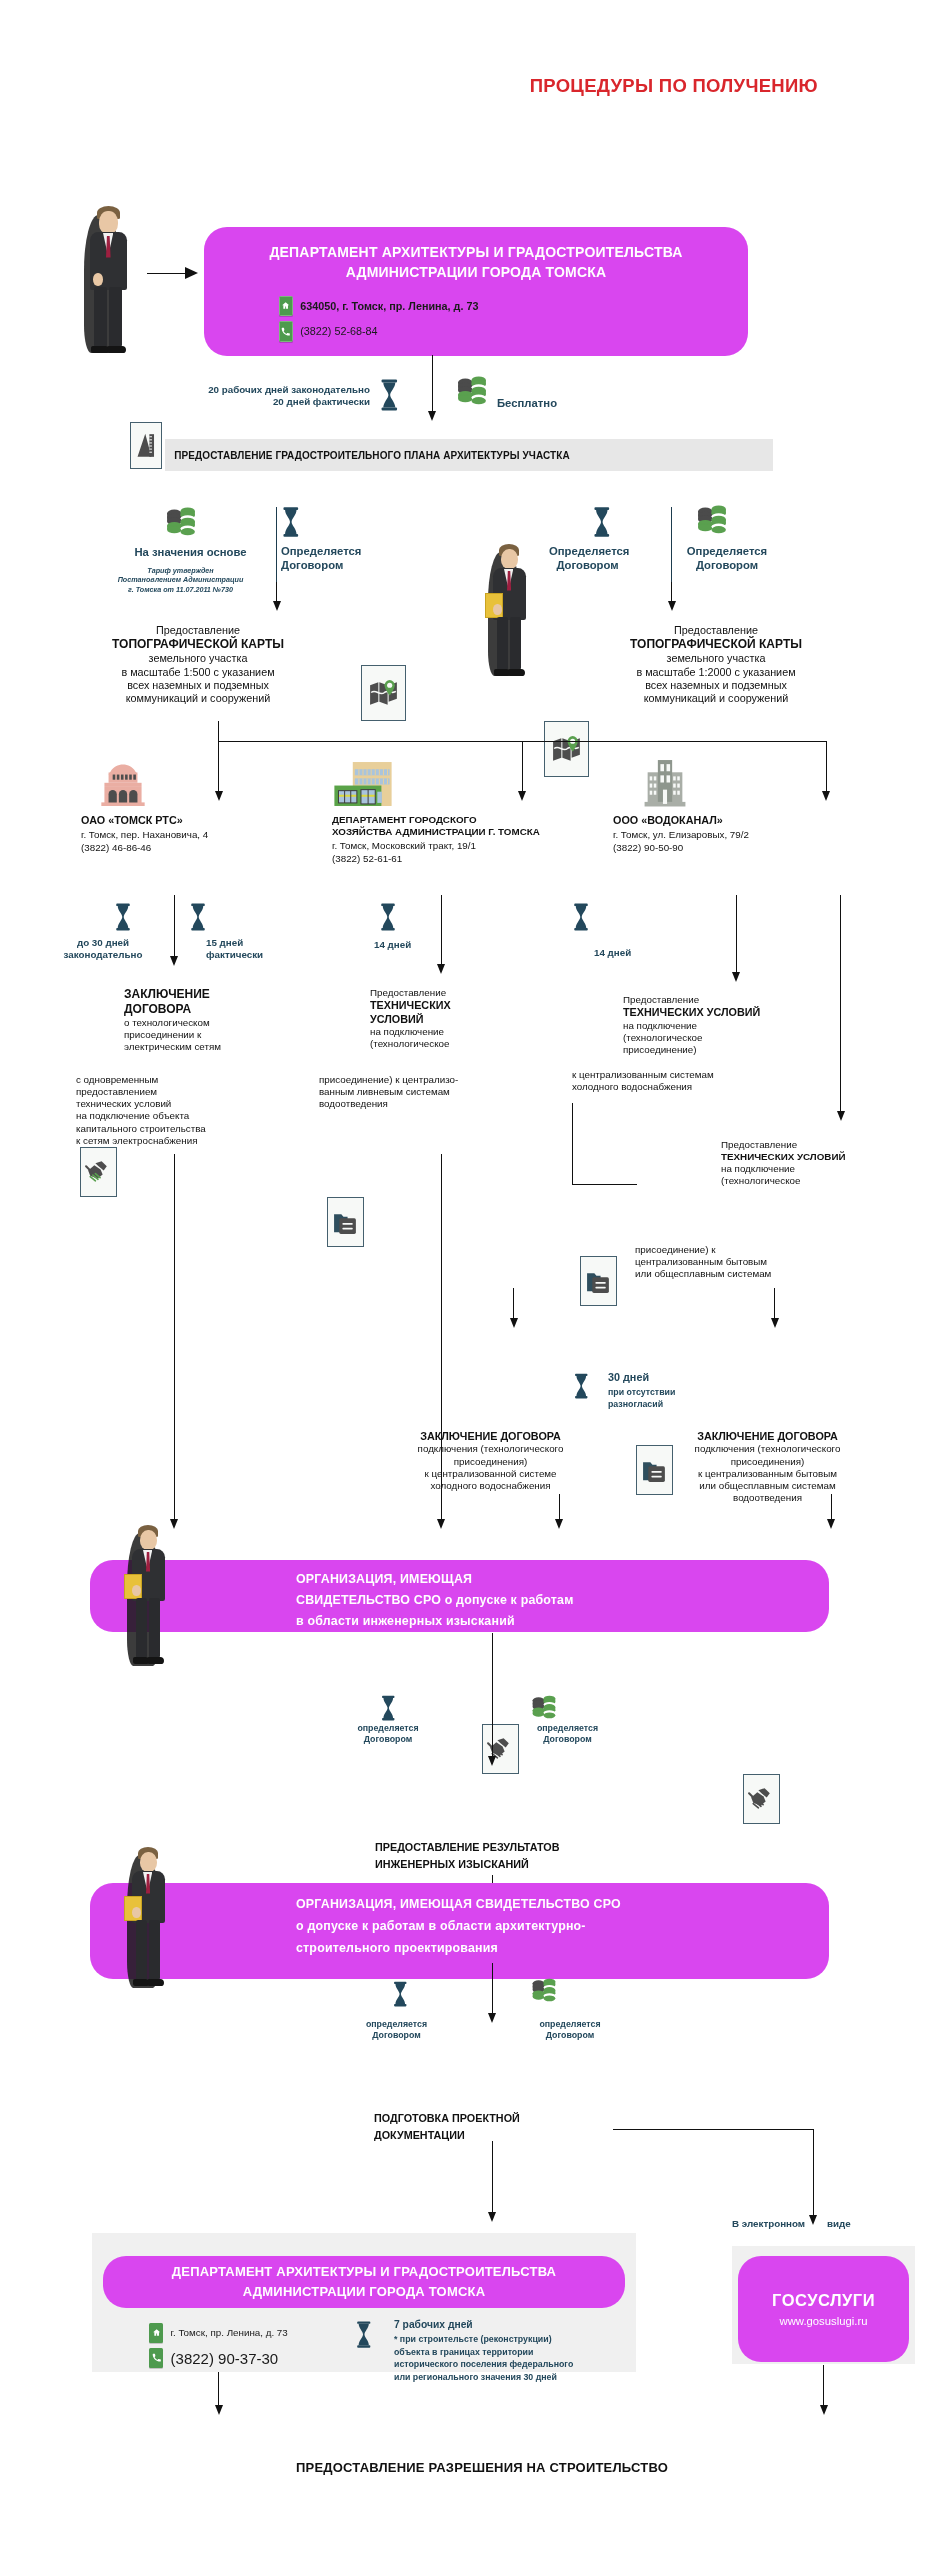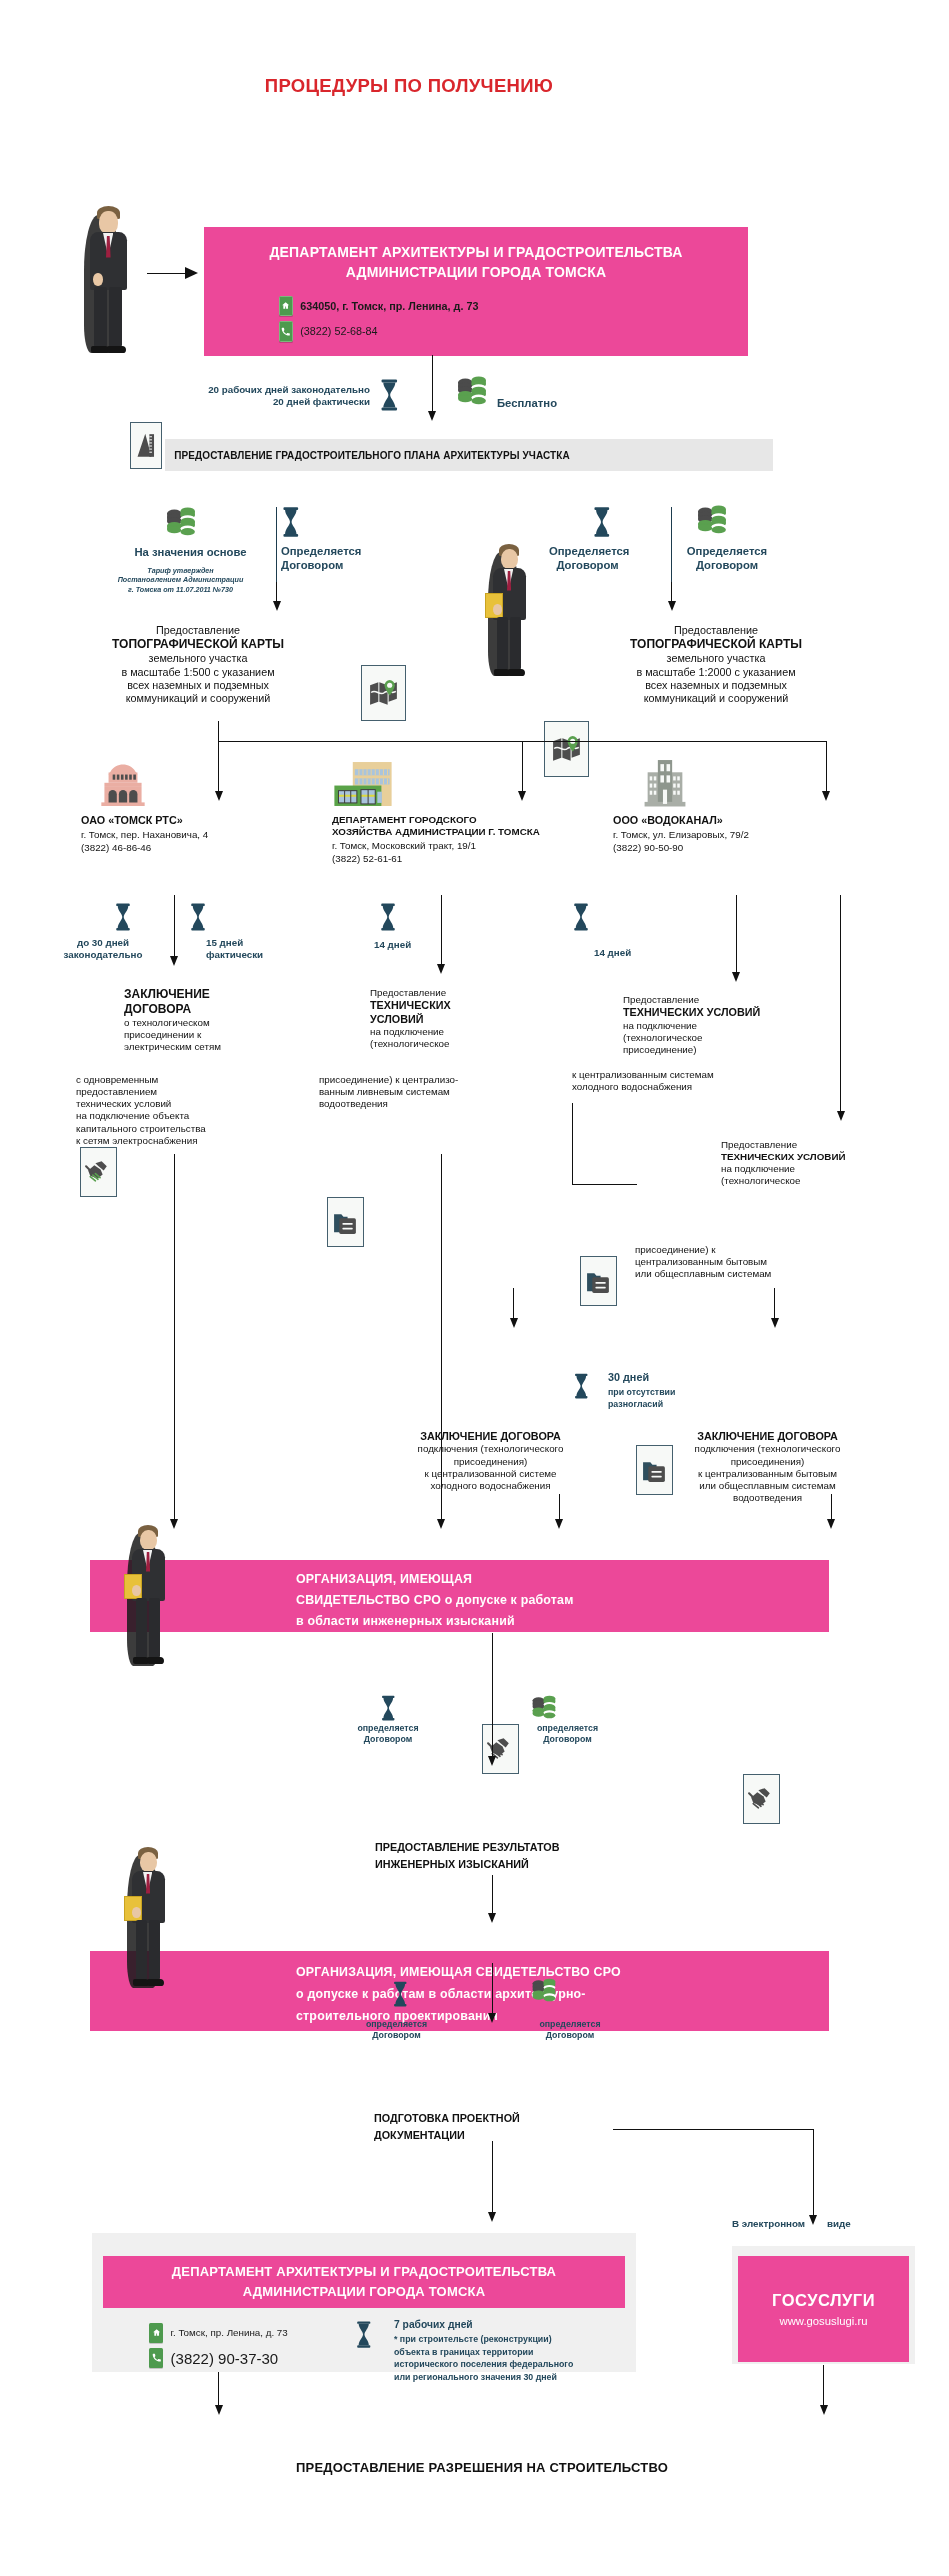--- a/index.html
+++ b/index.html
@@ -7,28 +7,28 @@
   html,body { background:#ffffff; }
   body {
     width:950px; height:2602px; position:relative;
     font-family:"Liberation Sans", sans-serif;
     color:#111;
     overflow:hidden;
   }
   .abs { position:absolute; }
 
   
-  #title { left:0; top:72px; width:818px; text-align:center; }
+  #title { left:0; top:72px; width:818px; text-align:right; }
   #title div {
     color:#d9262c; font-weight:bold; font-size:18.5px; letter-spacing:0.3px;
     line-height:1.55; font-family:"Liberation Sans", sans-serif;
   }
 
   
-  .green-panel { background:#ec4899; color:#ffffff; }
+  .green-panel { background:#d946ef; color:#ffffff;border-radius:23px; }
   .green-title {
     font-weight:bold; font-size:14px; line-height:1.35; text-align:center;
     letter-spacing:0.2px;
   }
   .green-title.left { text-align:left; }
   .contact-row { display:flex; align-items:center; gap:7.2px; margin-top:4.6px; }
   .contact-text { font-size:10.8px; color:#1a1a1a; }
   .ico-badge {
     width:14.4px; height:20.6px; background:#e9efe9; border-radius:1.5px;
     display:flex; align-items:center; justify-content:center; flex:0 0 auto;
@@ -793,21 +793,21 @@
     <circle cx="24" cy="44" r="2.4" fill="#5aa04f"></circle>
   </svg>
 </div>
 <div class="abs body-txt b-bold" style="left:375px; top:1839px; width:299px; line-height:1.55;">
   <div class="sz21b">ПРЕДОСТАВЛЕНИЕ РЕЗУЛЬТАТОВ</div>
   <div class="sz21b">ИНЖЕНЕРНЫХ ИЗЫСКАНИЙ</div>
 </div>
 <div class="abs vline" style="left:492px; top:1875px; height:39px;"></div>
 <div class="abs arrow-dn" style="left:488px; top:1913px;"></div>
 
-<div class="abs green-panel" style="left:90px; top:1951px; width:739px; height:80px;">
+<div class="abs green-panel" style="left:90px; top:1883px; width:739px; height:96px;">
   <div class="green-title left" style="padding:13.4px 0 0 206px; font-size:12.4px;">
     <div>ОРГАНИЗАЦИЯ, ИМЕЮЩАЯ СВИДЕТЕЛЬСТВО СРО</div>
     <div style="margin-top:5.2px;">о допуске к работам в области архитектурно-</div>
     <div style="margin-top:5.2px;">строительного проектирования</div>
   </div>
 </div>
 
 <div class="person" style="left:116px; top:1847px; width:62px; height:149px; z-index:5;">
   <div class="p-shadow" style="left:11.3px; top:8.2px; width:32px; height:133px;"></div>
   <div class="p-hair" style="left:21.6px; top:0px;  width:20.6px; height:12.4px;"></div>

